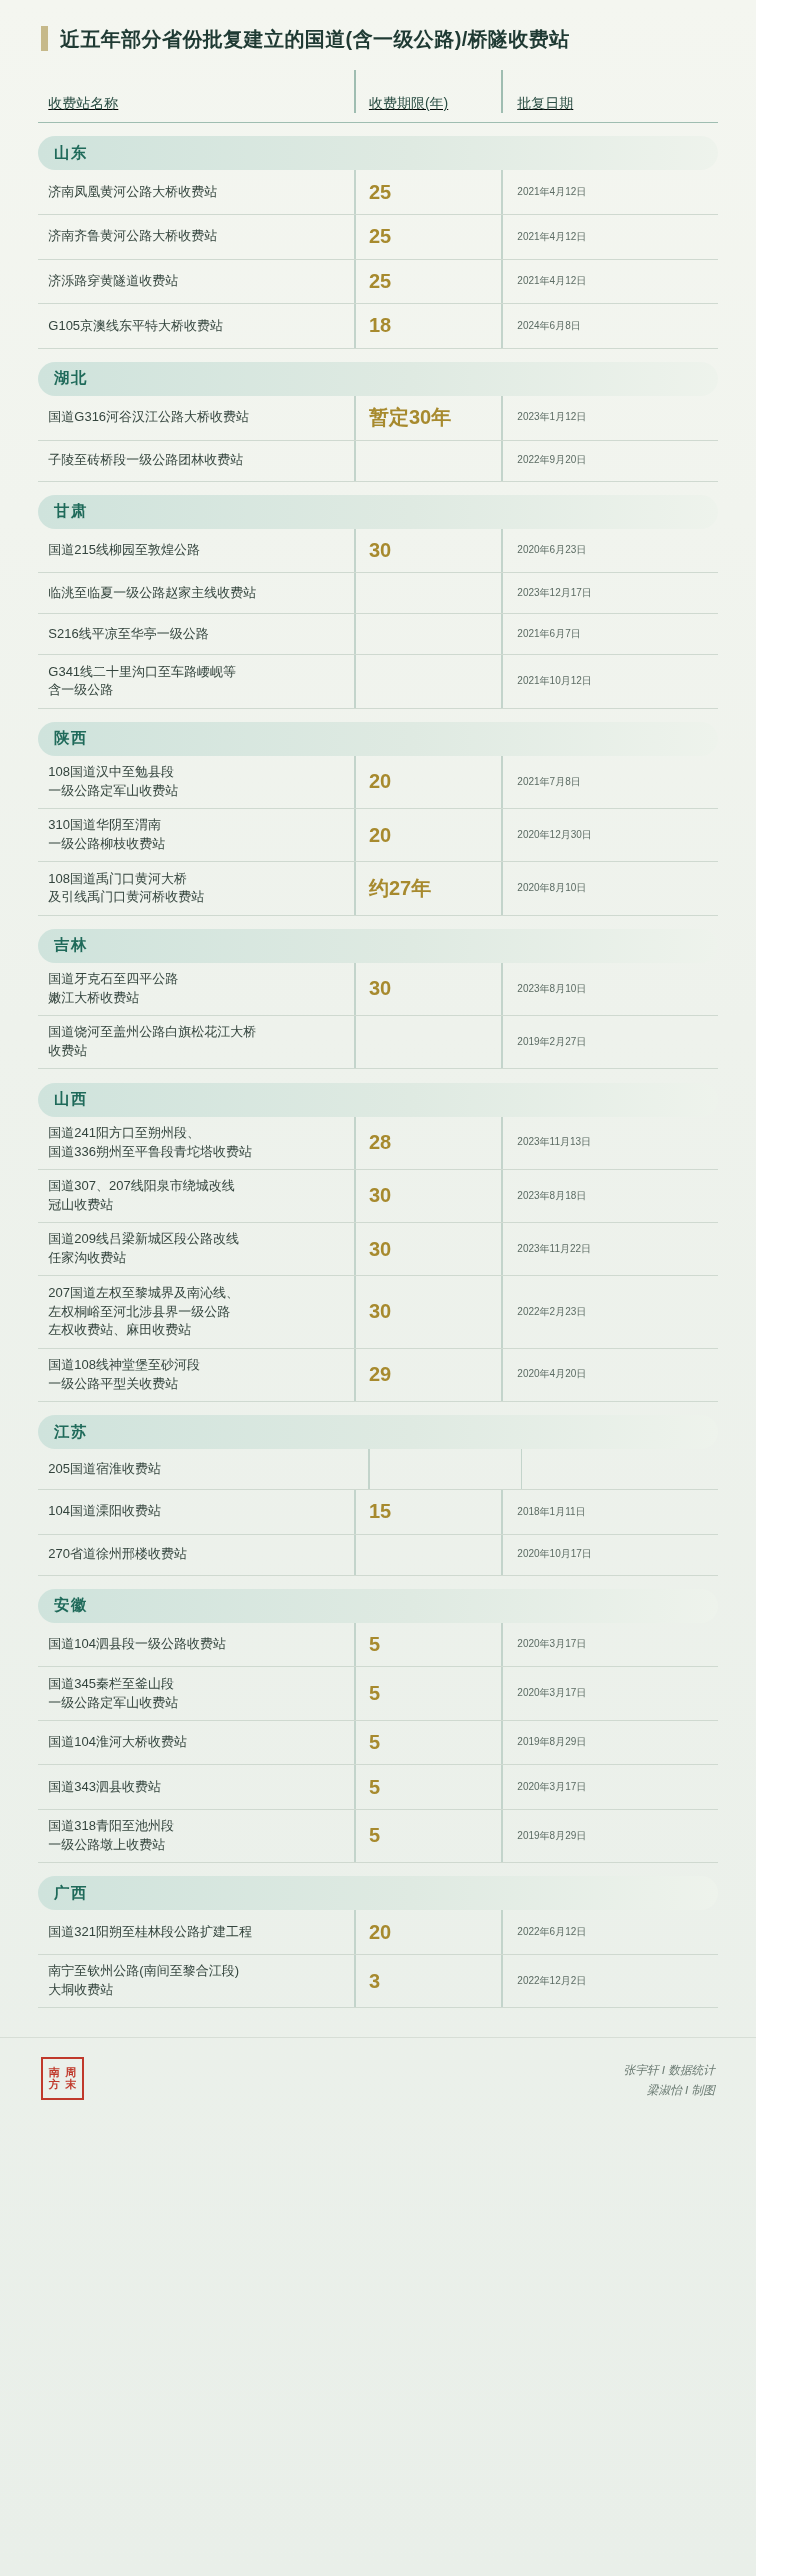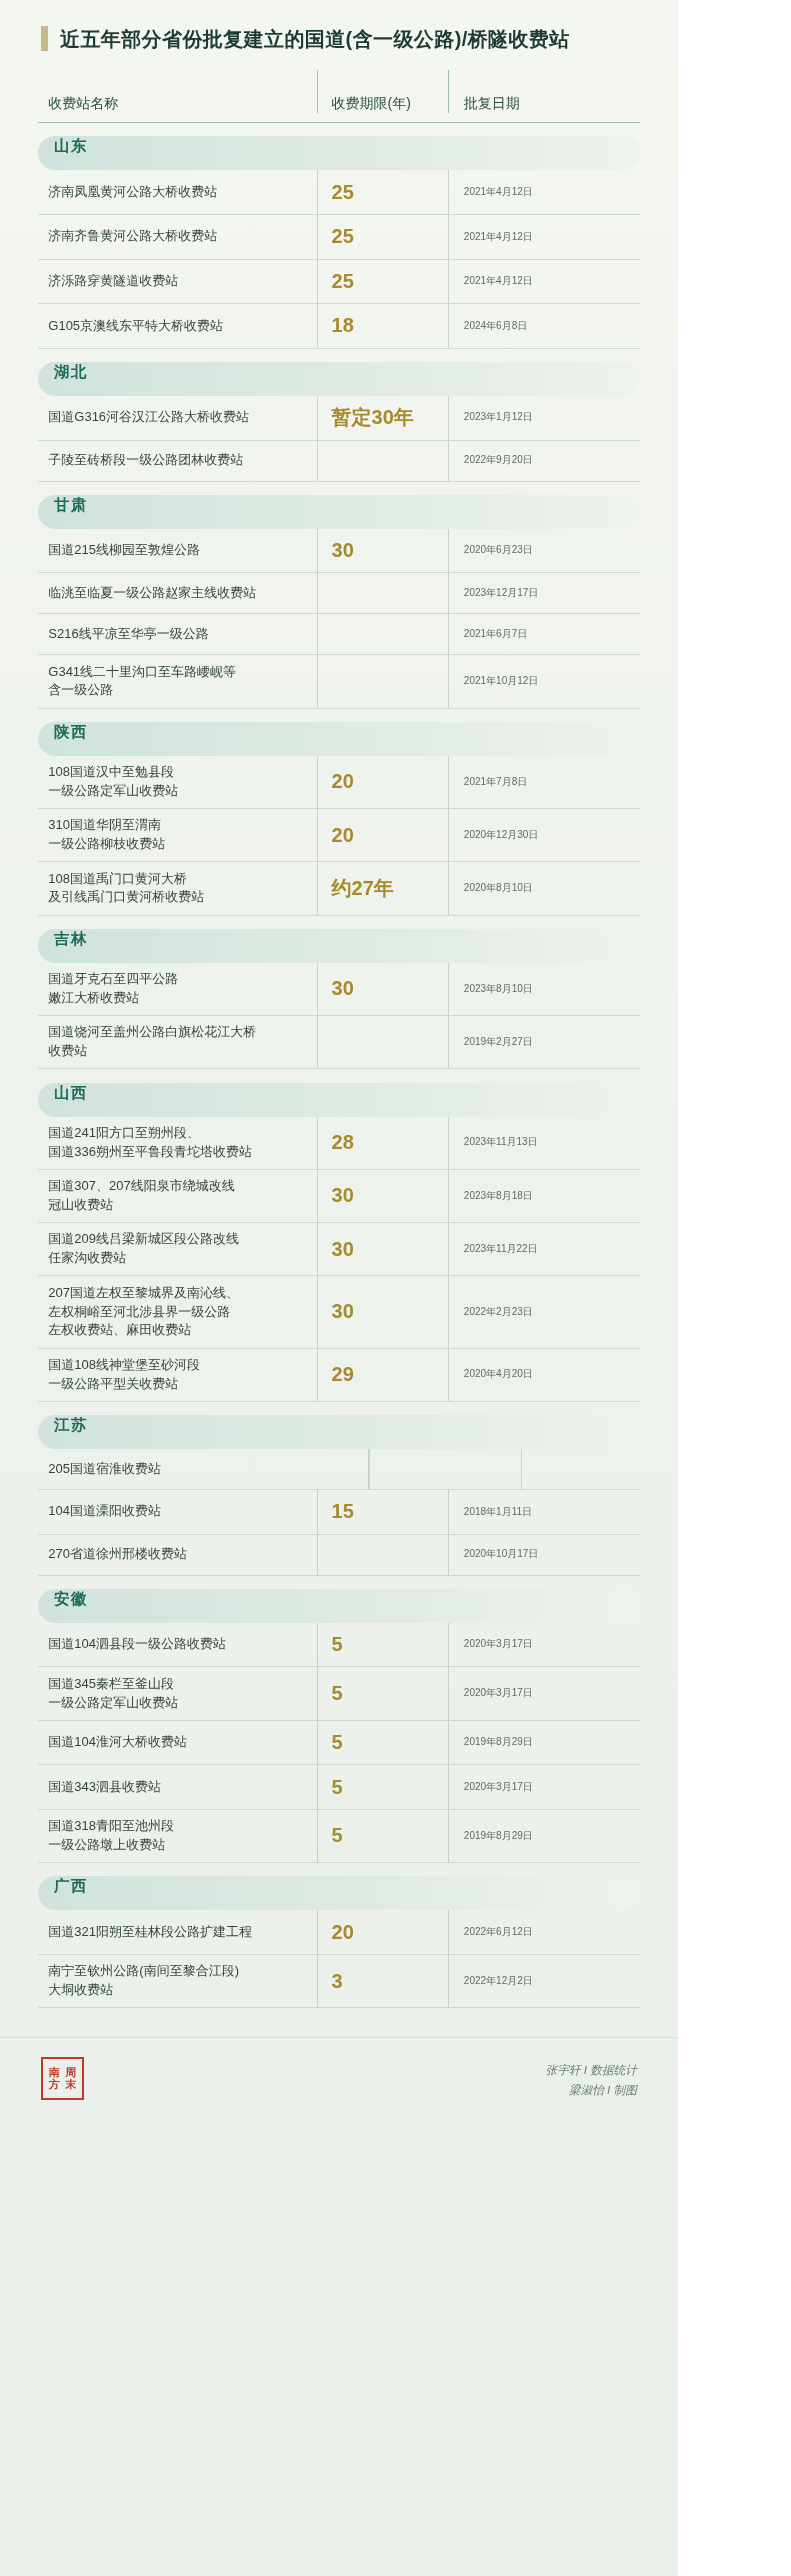--- a/index.html
+++ b/index.html
@@ -6,21 +6,21 @@
     margin: 0;
     padding: 0;
   }
   body {
     width: 792px;
     background: #ffffff;
     font-family: "Liberation Sans", sans-serif;
     -webkit-font-smoothing: antialiased;
   }
   .page {
-    width: 678px;
+    width: 756px;
     min-height: 2576px;
     background: linear-gradient(180deg, #f4f6f0 0%, #eef2ec 40%, #e9efe9 100%);
     box-sizing: border-box;
     padding: 0 0 0 0;
     position: relative;
   }
   
   .title-row {
     display: flex;
     align-items: center;
@@ -43,20 +43,21 @@
   
   .table {
     margin: 0 38px 0 38px;
     background: transparent;
   }
   .thead {
     display: flex;
     align-items: flex-end;
     border-bottom: 1.5px solid #9fbdb1;
     padding-bottom: 8.8px;
+    text-decoration: underline;
   }
   .th {
     font-size: 14px;
     color: #2a4d43;
     font-weight: normal;
   }
   .col1 { width: 330px; padding-left: 10.3px; box-sizing: border-box; }
   .col2 { width: 147px; box-sizing: border-box; padding-left: 8.8px; margin-top: 25px; }
   .col3 { width: 220px; box-sizing: border-box; padding-left: 10.3px; }
   .divider-v {
@@ -66,21 +67,21 @@
     margin: 0 4.4px 0 0;
   }
 
   .prov-block { margin-top: 0; }
   .prov-head {
     margin-top: 13.2px;
     height: 34px;
     border-radius: 17px;
     background: linear-gradient(90deg, #cfe3dc 0%, #dfeae2 55%, #eef3ec 100%);
     display: flex;
-    align-items: flex-start;
+    align-items: center;
     padding-left: 16px;
     box-sizing: border-box;
   }
   .prov-name {
     font-size: 15.4px;
     color: #1f6a5a;
     font-weight: bold;
     letter-spacing: 1.5px;
   }
   .row {

